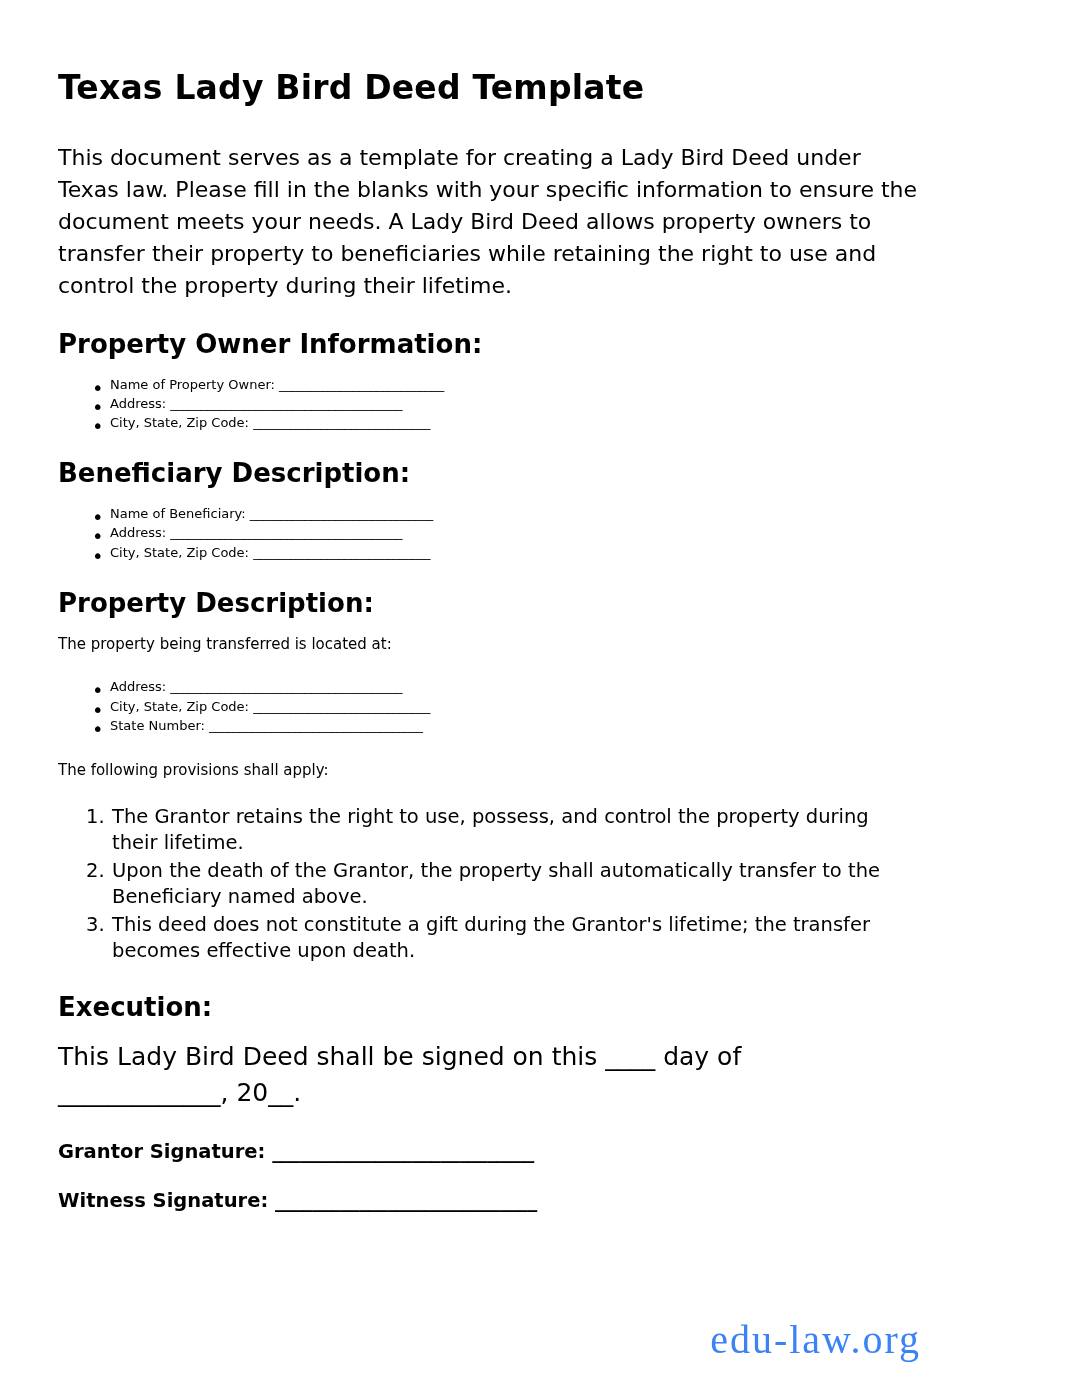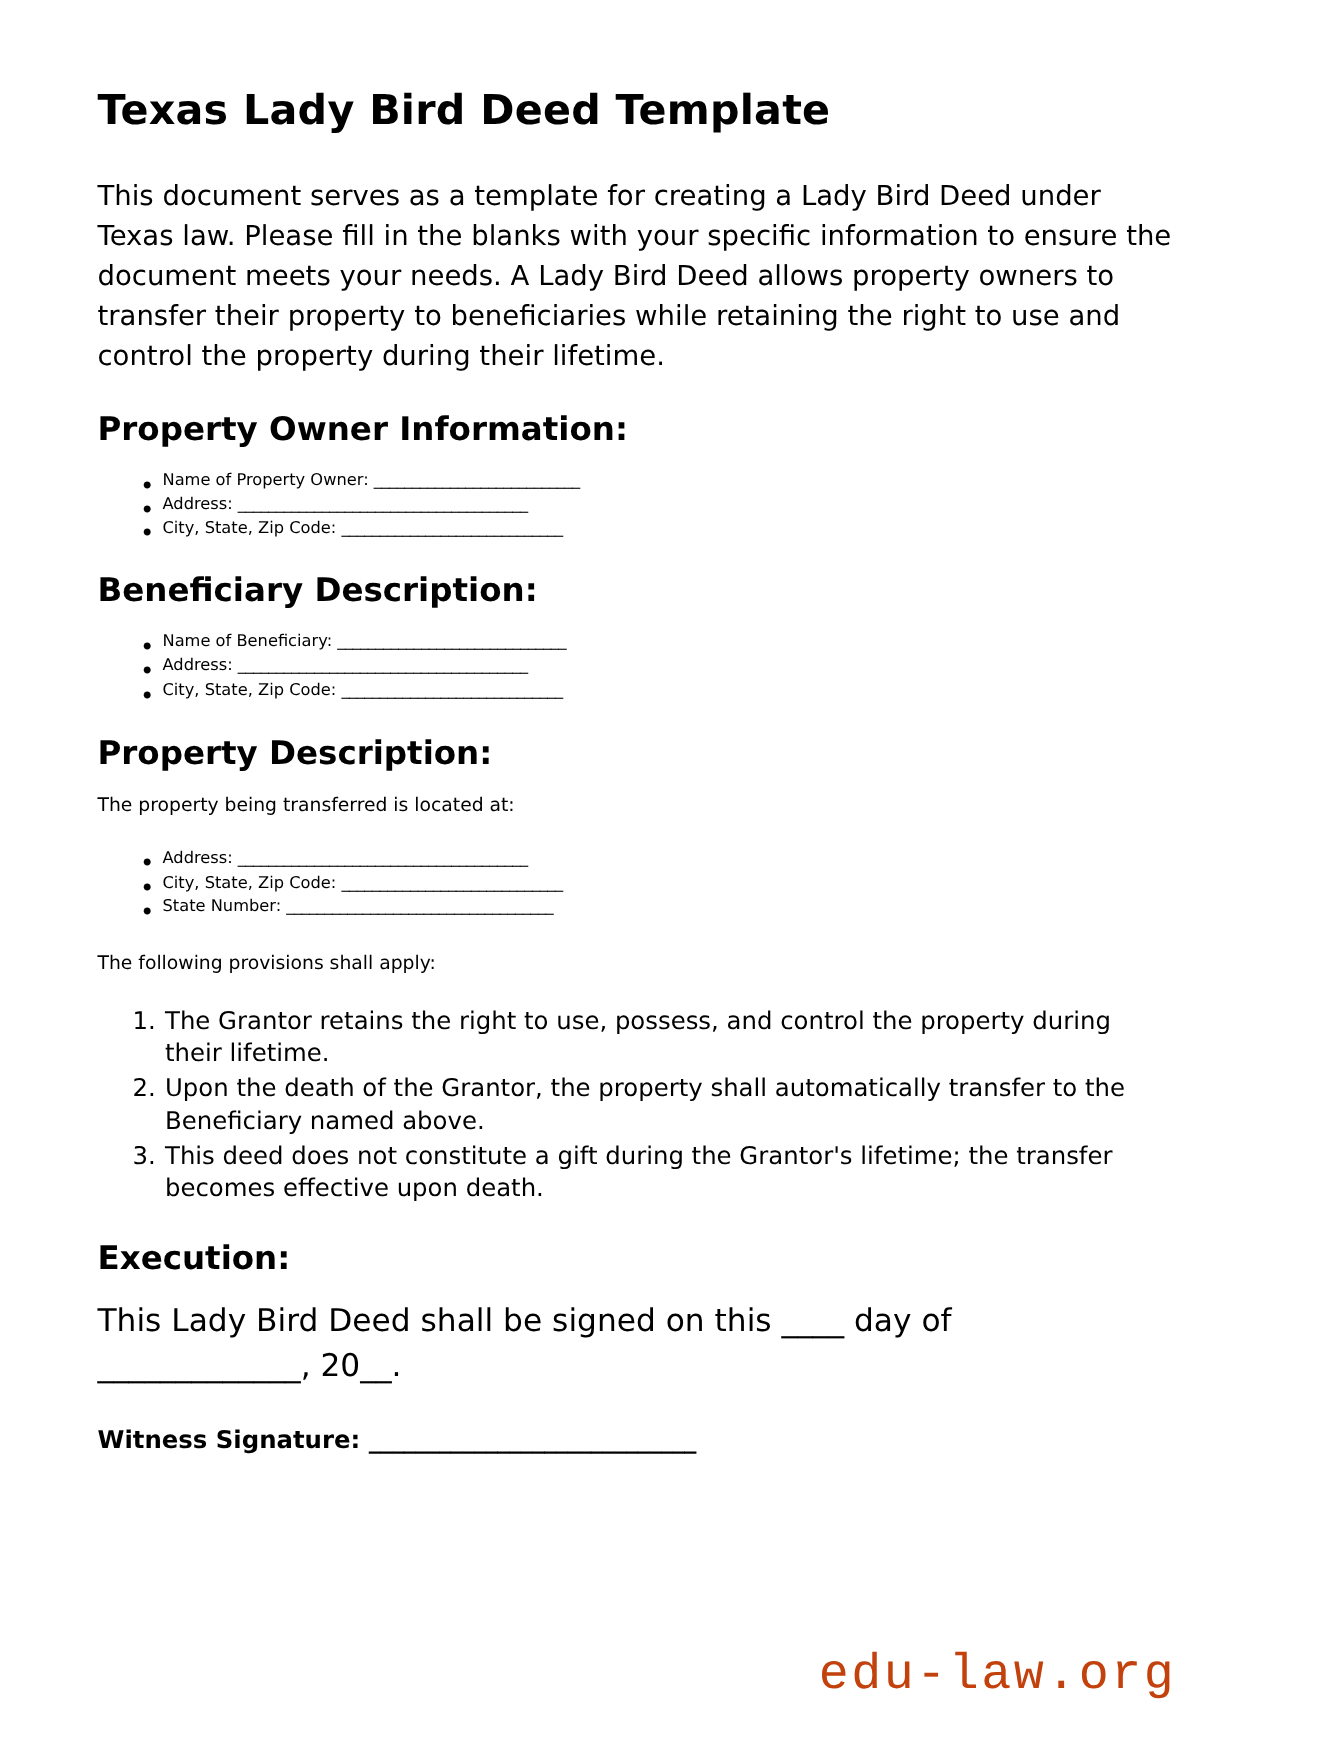--- a/index.html
+++ b/index.html
@@ -16,21 +16,20 @@
     overflow: hidden;
   }
   .page {
     position: absolute;
     left: 0; top: 0;
     width: 963px;
     height: 1391px;
     background: #ffffff;
     box-sizing: border-box;
     padding: 58px 44px 0 58px;
-    margin-left: 20px;
   }
 
   h1.doc-title {
     font-size: 33px;
     font-weight: bold;
     letter-spacing: 0.2px;
     margin: 10px 0 34px 0;
     line-height: 1.2;
   }
 
@@ -116,24 +115,24 @@
 
   .blank {
     font-family: "DejaVu Sans", sans-serif;
     letter-spacing: -0.4px;
   }
 
   .watermark {
     position: absolute;
     right: 42px;
     bottom: 28px;
-    font-family: Liberation Mono, monospace;
+    font-family: Liberation Serif, serif;
     font-size: 40px;
     letter-spacing: 2px;
-    color: #c2410c;
+    color: #3b82f6;
     white-space: nowrap;
   }
 </style>
 </head>
 <body>
 
 <div class="page">
 
   <h1 class="doc-title">Texas Lady Bird Deed Template</h1>
 
@@ -164,18 +163,19 @@
   <p class="lead-in">The following provisions shall apply:</p>
   <ol class="provisions">
     <li>The Grantor retains the right to use, possess, and control the property during their lifetime.</li>
     <li>Upon the death of the Grantor, the property shall automatically transfer to the Beneficiary named above.</li>
     <li>This deed does not constitute a gift during the Grantor's lifetime; the transfer becomes effective upon death.</li>
   </ol>
 
   <h2 class="section-heading">Execution:</h2>
   <p class="execution-line">This Lady Bird Deed shall be signed on this ____ day of _____________, 20__.</p>
 
+  <p class="signature-line"><span>Grantor Signature: </span><span class="blank">____________________________</span></p>
 
   <p class="signature-line"><span>Witness Signature: </span><span class="blank">____________________________</span></p>
 
   <div class="watermark">edu-law.org</div>
 
 </div>
 
 </body></html>

